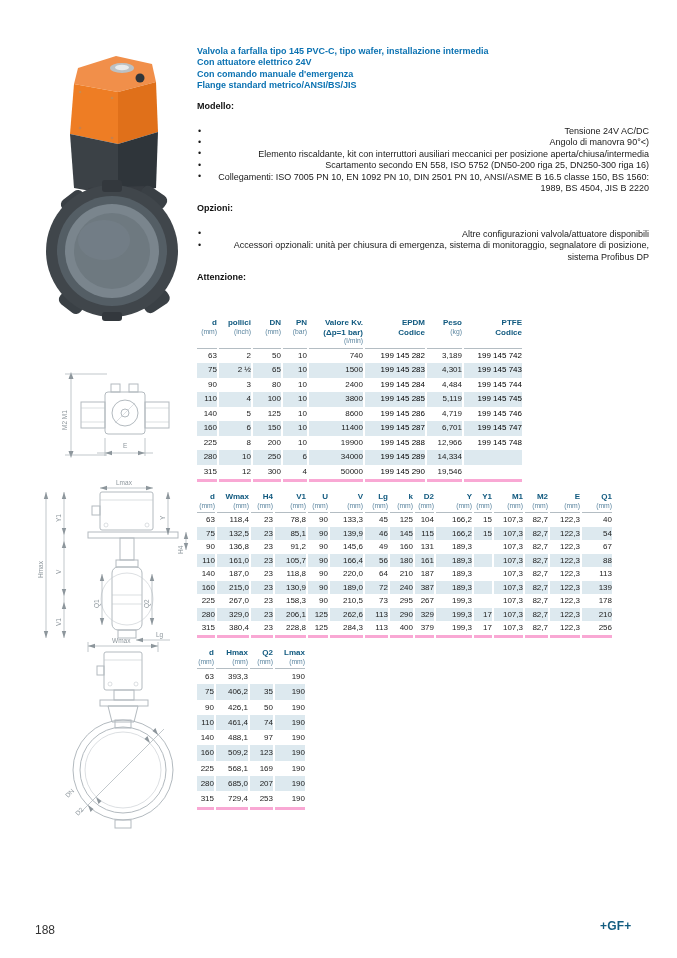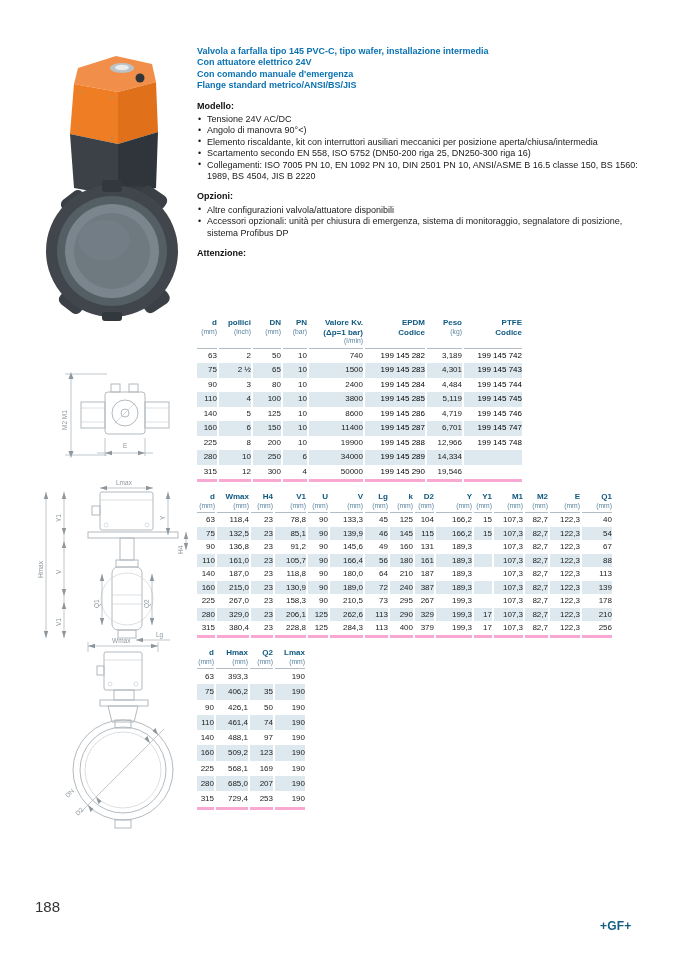--- a/index.html
+++ b/index.html
@@ -19,21 +19,21 @@
   .sketch { stroke:#b3babf; fill:none; stroke-width:1; }
   .sketch-thin { stroke:#c4cacf; fill:none; stroke-width:0.6; }
   .dim { stroke:#a8b0b6; fill:none; stroke-width:0.7; }
   .dim-arrow { fill:#8d969c; stroke:none; }
   .dim-label { fill:#8d969c; font-size:6.5px; font-family:"Liberation Sans",sans-serif; }
 
   
   .content { position:absolute; left:197px; top:46px; width:452px; font-size:9px; line-height:11.4px; color:#1a1a1a; }
   .title .t-line { font-weight:bold; color:#0b72b2; }
   .sec-label { font-weight:bold; margin-top:9px; color:#111; }
-  .bullets { list-style:none; margin-top:2px; }
+  .bullets { list-style:none; margin-top:14px;text-align:right; }
   .bullets li { position:relative; padding-left:10px; }
   .bullets li::before { content:"\2022"; position:absolute; left:1px; top:-0.5px; }
   .note { margin-top:2px; }
 
   
   table { position:absolute; border-collapse:separate; border-spacing:2px 0; table-layout:fixed; font-size:8px; color:#222; }
   #t1 { left:195px; top:318px; }
   #t2 { left:195px; top:492px; }
   #t3 { left:195px; top:648px; }
   th, td { padding:0; text-align:right; white-space:nowrap; }
@@ -41,21 +41,21 @@
   #t2 td { height:13.5px; line-height:13.5px; }
   #t3 td { height:15.3px; line-height:15.3px; }
   thead th { vertical-align:top; border-bottom:1px solid #b4bdc3; padding-bottom:2px; }
   .h-label { font-weight:bold; color:#10597f; font-size:8px; line-height:9.5px; }
   .h-unit { color:#5c86a0; font-size:6.8px; line-height:8.5px; font-weight:normal; }
   tbody tr:nth-child(even) td { background:#dde9ef; }
   tbody tr:last-child td { border-bottom:3px solid #f9a8d4; }
   td.b { font-weight:normal; color:#000; }
 
   
-  .page-number { position:absolute; left:35px; top:898px; font-size:15px; color:#333; }
+  .page-number { position:absolute; left:35px; top:923px; font-size:12px; color:#333; }
   .gf-logo { position:absolute; left:600px; top:919px; font-size:12px; font-weight:bold; color:#135d80; letter-spacing:0.2px; }
 </style>
 </head>
 <body>
 
 <div class="page">
 
   <div class="photo">
     <svg width="152" height="278" viewBox="0 0 152 278">
 
@@ -508,21 +508,21 @@
           <td>82,7</td>
           <td>122,3</td>
           <td>88</td>
         </tr>
         <tr>
           <td>140</td>
           <td>187,0</td>
           <td>23</td>
           <td>118,8</td>
           <td>90</td>
-          <td>180,0</td>
+          <td>220,0</td>
           <td>64</td>
           <td>210</td>
           <td>187</td>
           <td>189,3</td>
           <td></td>
           <td>107,3</td>
           <td>82,7</td>
           <td>122,3</td>
           <td>113</td>
         </tr>

